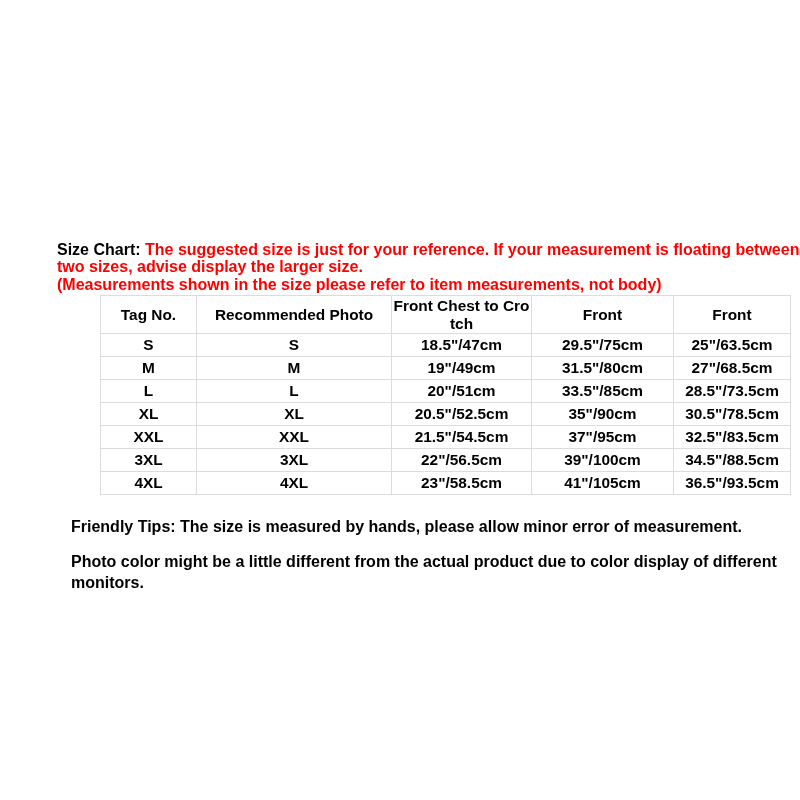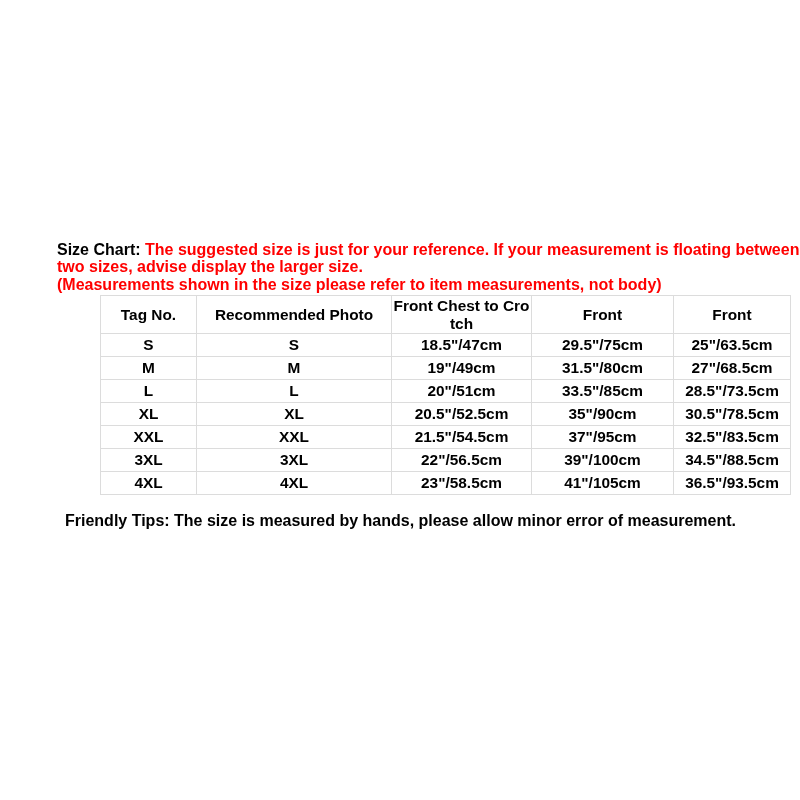--- a/index.html
+++ b/index.html
@@ -18,21 +18,21 @@
   }
   .size-table th,.size-table td{
     border:1px solid var(--table-border,#dcdcdc);
     text-align:center;vertical-align:middle;padding:0;font-weight:bold;color:#000;
   }
   .size-table th{height:37px;font-size:15.4px;line-height:17.5px;}
   .size-table td{height:22px;font-size:15.4px;line-height:16px;}
   .pre{white-space:pre-line;}
   
   .footer{position:absolute;left:57px;top:502px;font-size:16px;line-height:21px;}
-  .footer p{margin:8px;}
+  .footer p{margin:14px;}
   .footer .p1{white-space:nowrap;}
   .footer .p2{margin-top:7.5px;width:725px;}
 </style>
 </head>
 <body>
 
 <div class="page">
 
   <div class="intro">
     <div class="line">
@@ -108,15 +108,16 @@
           <td>4XL</td>
           <td>23"/58.5cm</td>
           <td>41"/105cm</td>
           <td>36.5"/93.5cm</td>
         </tr>
       </tbody>
   </table>
 
   <div class="footer">
     <p class="p1">Friendly Tips: The size is measured by hands, please allow minor error of measurement.</p>
+    <p class="p2">Photo color might be a little different from the actual product due to color display of different monitors.</p>
   </div>
 
 </div>
 
 </body></html>

